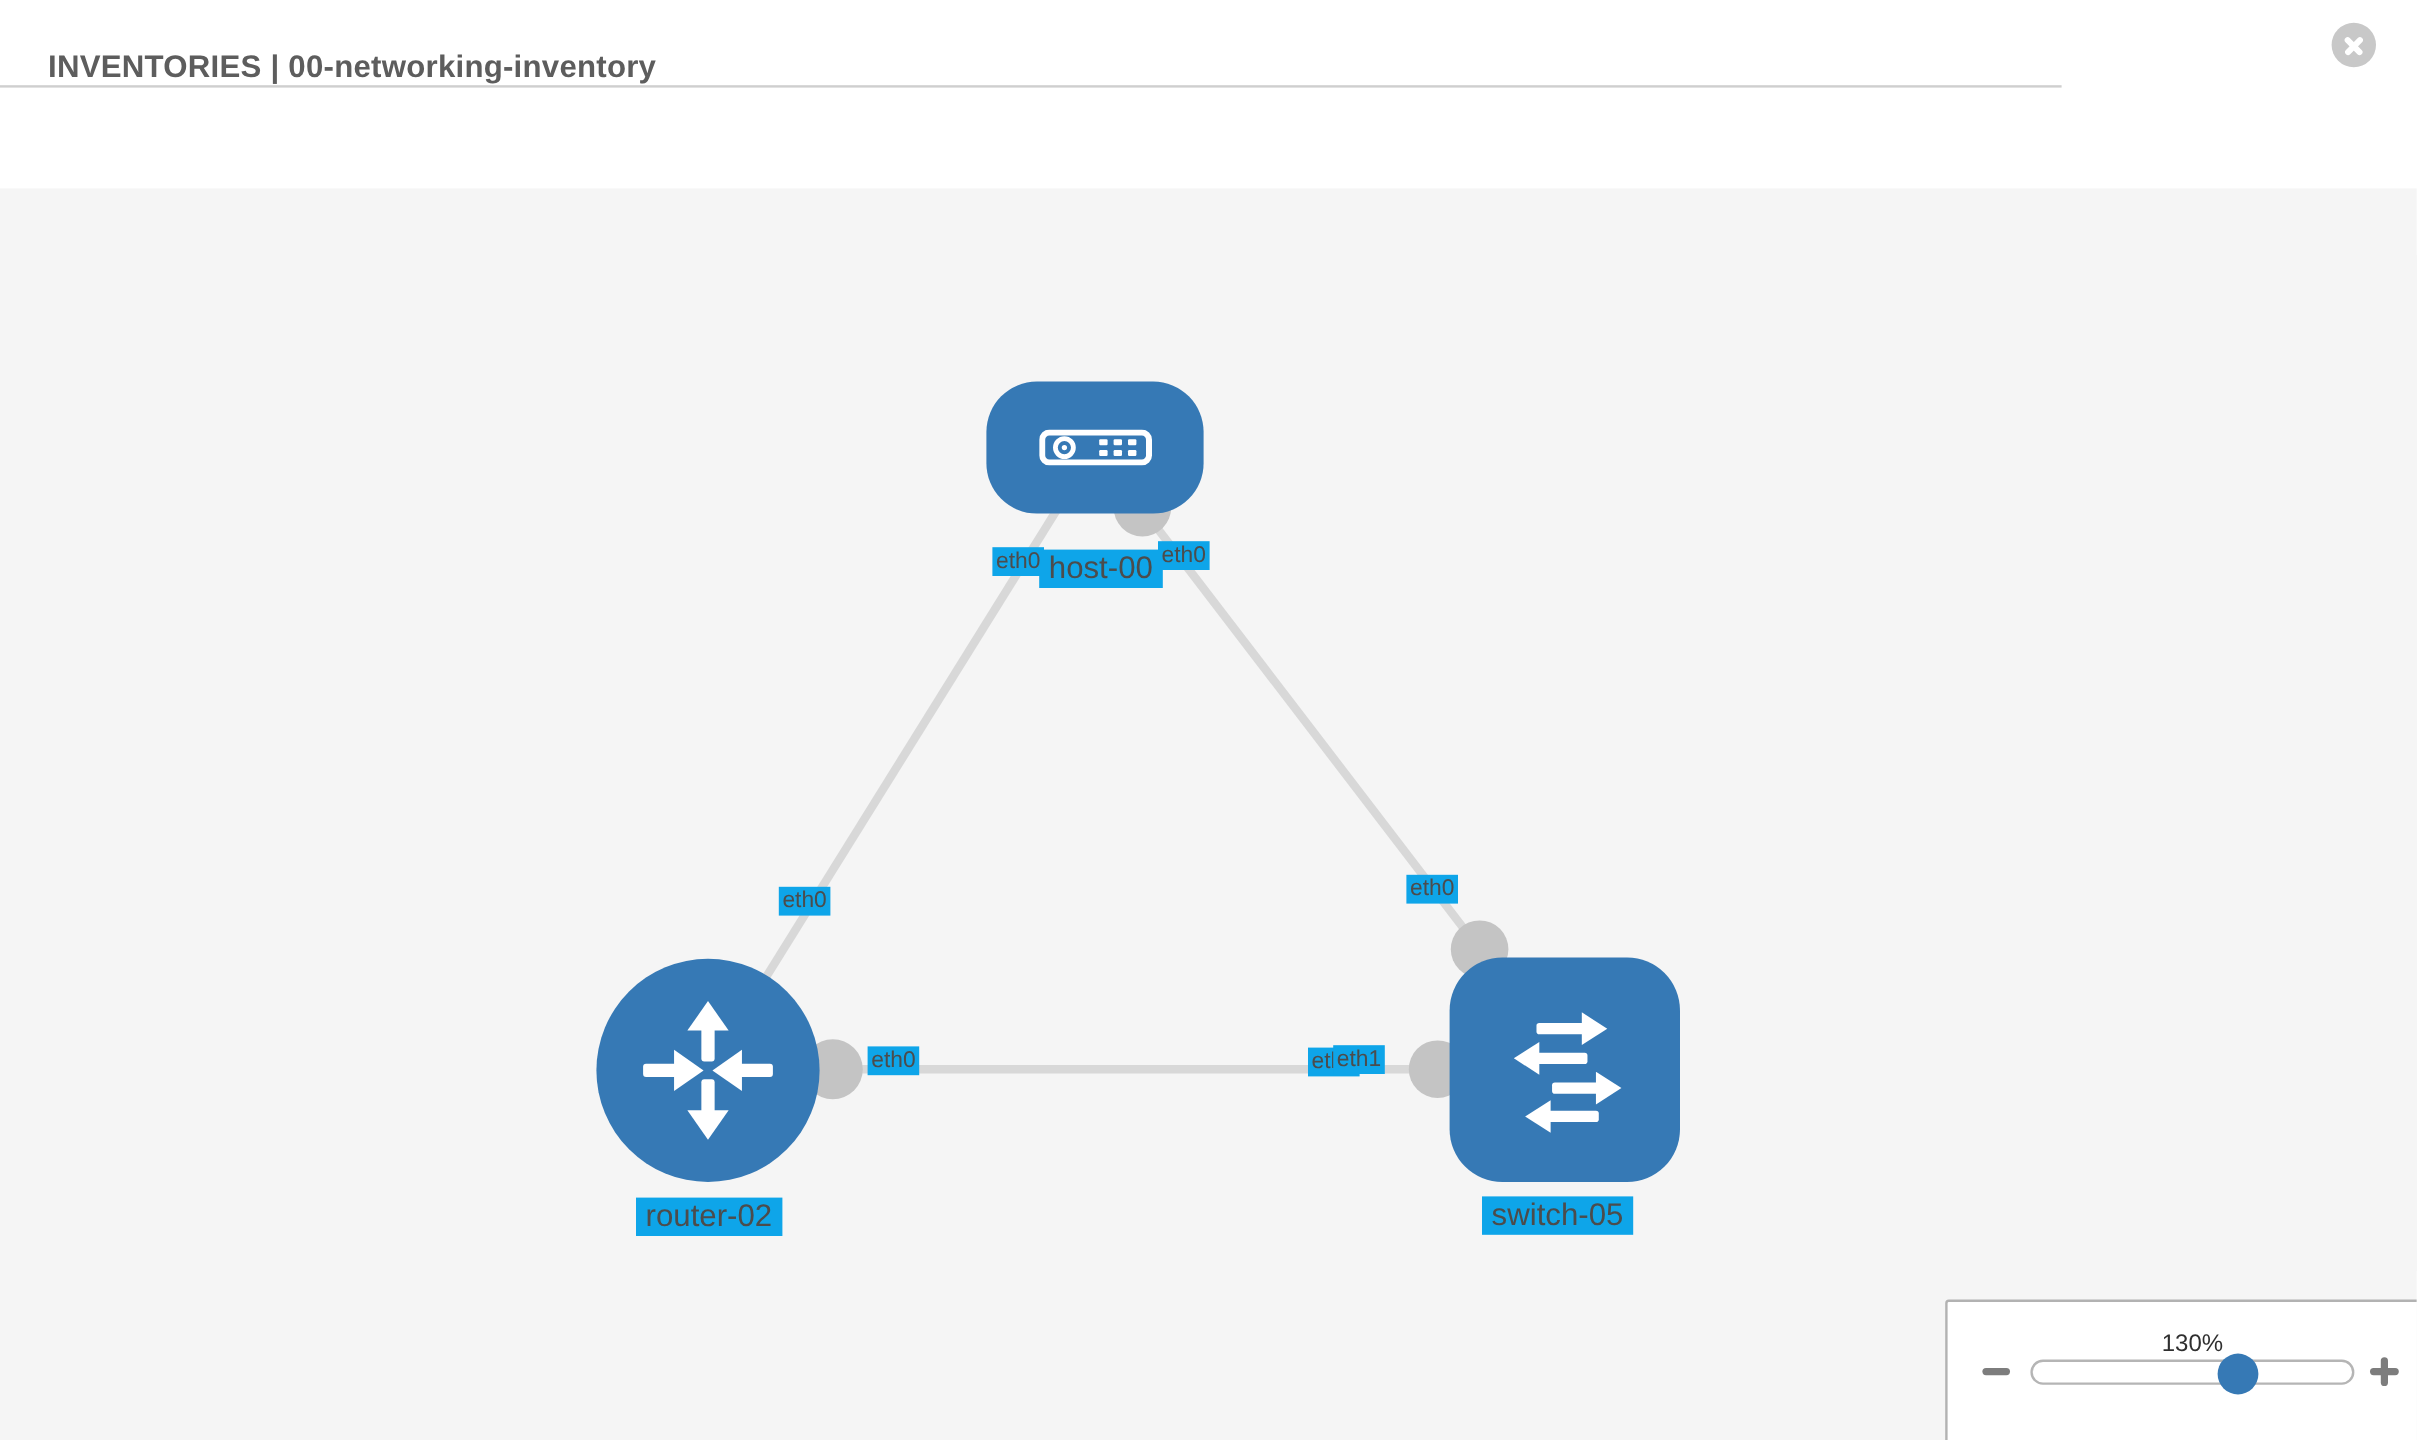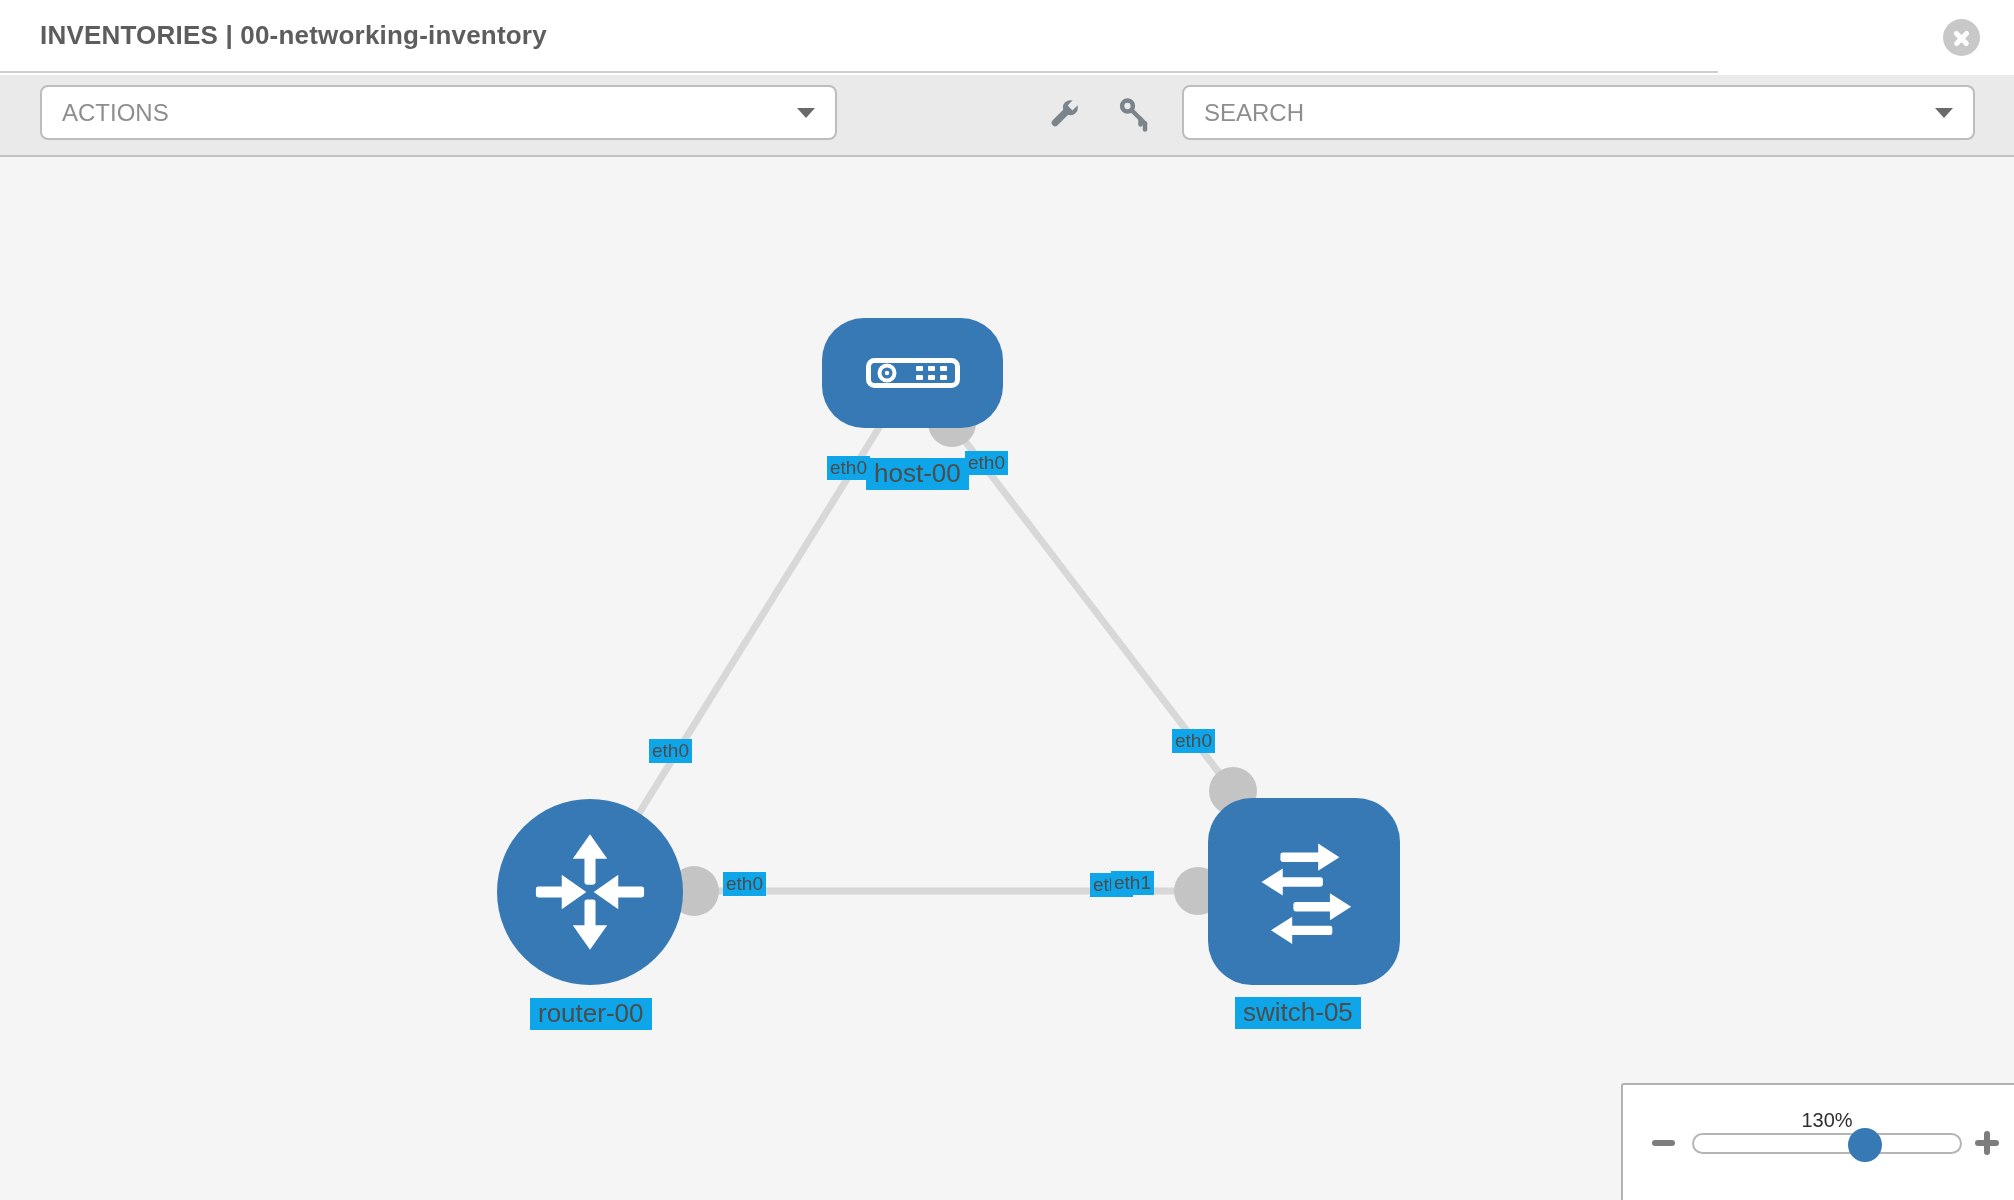--- a/index.html
+++ b/index.html
@@ -2,21 +2,21 @@
 <html><head>
 <meta charset="utf-8">
 <style>
   * { margin:0; padding:0; box-sizing:border-box; }
   html,body { width:2014px; height:1200px; }
   body { font-family:"Liberation Sans", sans-serif; background:#fff; }
   .screen { position:relative; width:2014px; height:1200px; overflow:hidden; background:#fff; }
 
   
   .header { position:absolute; left:0; top:0; width:1718px; height:73px; background:#fff;
-            border-bottom:2px solid #cfcfcf; display:flex; align-items:center; }
+            border-bottom:2px solid #cfcfcf; display:flex; align-items:flex-end; }
   .page-title { margin-left:40px; font-size:26px; font-weight:bold; color:#5d5d5d; letter-spacing:0.2px; }
   .close-btn { position:absolute; left:1943px; top:19px; width:37px; height:37px; border-radius:50%;
                background:#c8c8c8; cursor:pointer; }
   .close-btn .bar { position:absolute; left:9px; top:16.5px; width:19px; height:4.5px; border-radius:2.5px; background:#fff; }
   .close-btn .bar.a { transform:rotate(45deg); }
   .close-btn .bar.b { transform:rotate(-45deg); }
 
   
   .toolbar { position:absolute; left:0; top:75px; width:2014px; height:82px; background:#eaeaea;
              border-bottom:2px solid #c2c2c2; }
@@ -79,48 +79,20 @@
   <div class="header">
     <div class="page-title">INVENTORIES | 00-networking-inventory</div>
     <div class="close-btn">
       <div>
         <div class="bar a"></div>
           <div class="bar b"></div>
       </div>
     </div>
   </div>
 
-  <div class="toolbar">
-    <div class="dropdown dd-actions">
-      <span class="dd-label">ACTIONS</span>
-      <span class="caret"></span>
-    </div>
-
-    <svg class="tool-icon wrench" viewBox="0 0 36 36">
-      <g transform="rotate(45 18 18)">
-        <circle cx="18" cy="9" r="7.5" fill="#7b838b"></circle>
-        <rect x="14.6" y="0" width="6.8" height="9.5" fill="#eaeaea"></rect>
-        <rect x="14.5" y="12.5" width="7" height="21.5" rx="3.5" fill="#7b838b"></rect>
-      </g>
-    </svg>
-
-    <svg class="tool-icon key" viewBox="0 0 36 36">
-      <g stroke="#7b838b" stroke-width="4.5" fill="none" stroke-linecap="round">
-        <circle cx="10.5" cy="10" r="5.4"></circle>
-        <path d="M14.5 14 L28 27.5"></path>
-        <path d="M23.5 23 L23.5 28.5"></path>
-        <path d="M28 27.5 L28 33.5"></path>
-      </g>
-    </svg>
-
-    <div class="dropdown dd-search">
-      <span class="dd-label">SEARCH</span>
-      <span class="caret"></span>
-    </div>
-  </div>
 
   <div class="canvas">
 
     <svg class="links-layer" width="2014" height="1043" viewBox="0 0 2014 1043">
       <line x1="913" y1="216" x2="590" y2="735" stroke="#d8d8d8" stroke-width="7"></line>
       <line x1="913" y1="216" x2="1233" y2="634" stroke="#d8d8d8" stroke-width="7"></line>
       <line x1="590" y1="734" x2="1200" y2="734" stroke="#d8d8d8" stroke-width="7"></line>
       <circle cx="952" cy="266" r="24" fill="#c4c4c4"></circle>
       <circle cx="694" cy="734" r="25" fill="#c4c4c4"></circle>
       <circle cx="1233" cy="634" r="24" fill="#c4c4c4"></circle>
@@ -161,21 +133,21 @@
         <polygon points="14,41.5 32,30 32,53"></polygon>
         <rect x="30" y="37.5" width="36" height="8" rx="2"></rect>
         <rect x="41" y="58.5" width="34" height="8" rx="2"></rect>
         <polygon points="90,62.5 72,51 72,74"></polygon>
         <polygon points="22,82.5 40,71 40,94"></polygon>
         <rect x="38" y="78.5" width="36" height="8" rx="2"></rect>
       </svg>
     </div>
 
     <div class="chip node-label lbl-host">host-00</div>
-    <div class="chip node-label lbl-router">router-00</div>
+    <div class="chip node-label lbl-router">router-02</div>
     <div class="chip node-label lbl-switch">switch-05</div>
 
     <div class="chip if-label if-host-left">eth0</div>
     <div class="chip if-label if-host-right">eth0</div>
     <div class="chip if-label if-router-top">eth0</div>
     <div class="chip if-label if-switch-top">eth0</div>
     <div class="chip if-label if-router-right">eth0</div>
     <div class="chip if-label if-switch-left-back">eth0</div>
     <div class="chip if-label if-switch-left">eth1</div>
 

